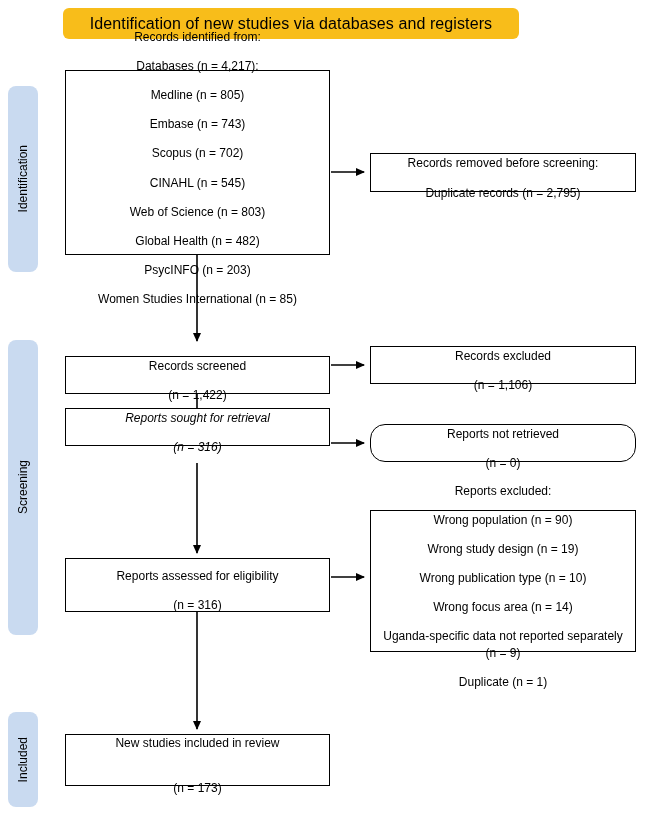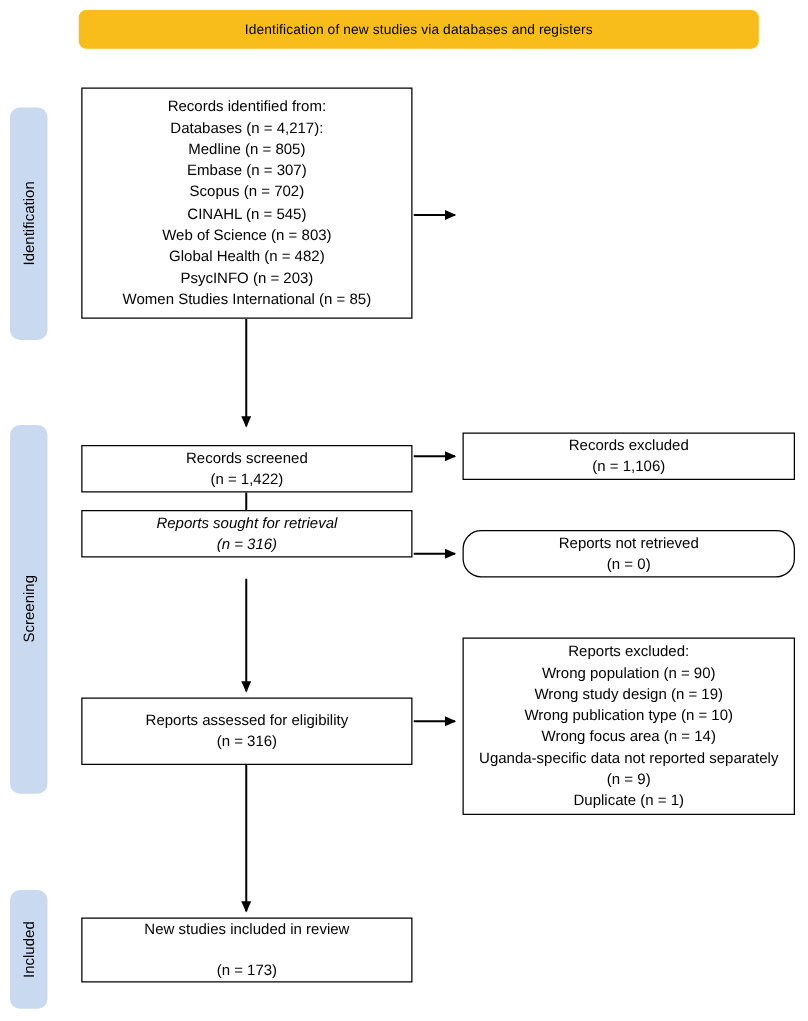--- a/index.html
+++ b/index.html
@@ -18,26 +18,26 @@
   }
   svg.arrows {
     position: absolute;
     left: 0; top: 0;
     width: 646px; height: 817px;
     pointer-events: none;
   }
   .banner {
     position: absolute;
     left: 63px; top: 8px;
-    width: 544px; height: 31px;
+    width: 456px; height: 31px;
     border-radius: 6px;
     display: flex;
     align-items: center;
     justify-content: center;
-    font-size: 11px;
+    font-size: 16px;
     letter-spacing: 0.1px;
   }
   .stage {
     position: absolute;
     left: 8px;
     width: 30px;
     border-radius: 8px;
     display: flex;
     align-items: center;
     justify-content: center;
@@ -67,21 +67,21 @@
   }
   .box-identified       { left: 65px;  top: 70px;  width: 265px; height: 185px; }
   .box-removed          { left: 370px; top: 153px; width: 266px; height: 39px;  }
   .box-screened         { left: 65px;  top: 356px; width: 265px; height: 38px;  }
   .box-excluded         { left: 370px; top: 346px; width: 266px; height: 38px;  }
   .box-sought           { left: 65px;  top: 408px; width: 265px; height: 38px; font-style: italic;  }
   .box-not-retrieved    { left: 370px; top: 424px; width: 266px; height: 38px; border-radius: 15px;  }
   .box-assessed         { left: 65px;  top: 558px; width: 265px; height: 54px;  }
   .box-reports-excluded { left: 370px; top: 510px; width: 266px; height: 142px; }
   .box-included         { left: 65px;  top: 734px; width: 265px; height: 52px; gap: 16px;  }
-  .line { width: 100%; }
+  .line { width: 100%; margin-top: 12px; }
 </style>
 </head>
 <body>
 
 <div class="canvas">
 
   <svg class="arrows" viewBox="0 0 646 817" xmlns="http://www.w3.org/2000/svg">
     <defs>
       <marker id="ah" markerWidth="10" markerHeight="10" refX="8" refY="4" orient="auto" markerUnits="userSpaceOnUse">
         <path d="M0,0 L9,4 L0,8 z" fill="#000"></path>
@@ -124,29 +124,33 @@
     <span>Screening</span>
   </div>
   <div class="stage stage-included" style="background:#C9DAF0;">
     <span>Included</span>
   </div>
 
   <div class="box box-identified">
     <div class="line">Records identified from:</div>
     <div class="line">Databases (n = 4,217):</div>
     <div class="line">Medline (n = 805)</div>
-    <div class="line">Embase (n = 307)</div>
+    <div class="line">Embase (n = 743)</div>
     <div class="line">Scopus (n = 702)</div>
     <div class="line">CINAHL (n = 545)</div>
     <div class="line">Web of Science (n = 803)</div>
     <div class="line">Global Health (n = 482)</div>
     <div class="line">PsycINFO (n = 203)</div>
     <div class="line">Women Studies International (n = 85)</div>
   </div>
 
+  <div class="box box-removed">
+    <div class="line">Records removed before screening:</div>
+    <div class="line">Duplicate records (n = 2,795)</div>
+  </div>
 
   <div class="box box-screened">
     <div class="line">Records screened</div>
     <div class="line">(n = 1,422)</div>
   </div>
 
   <div class="box box-excluded">
     <div class="line">Records excluded</div>
     <div class="line">(n = 1,106)</div>
   </div>

